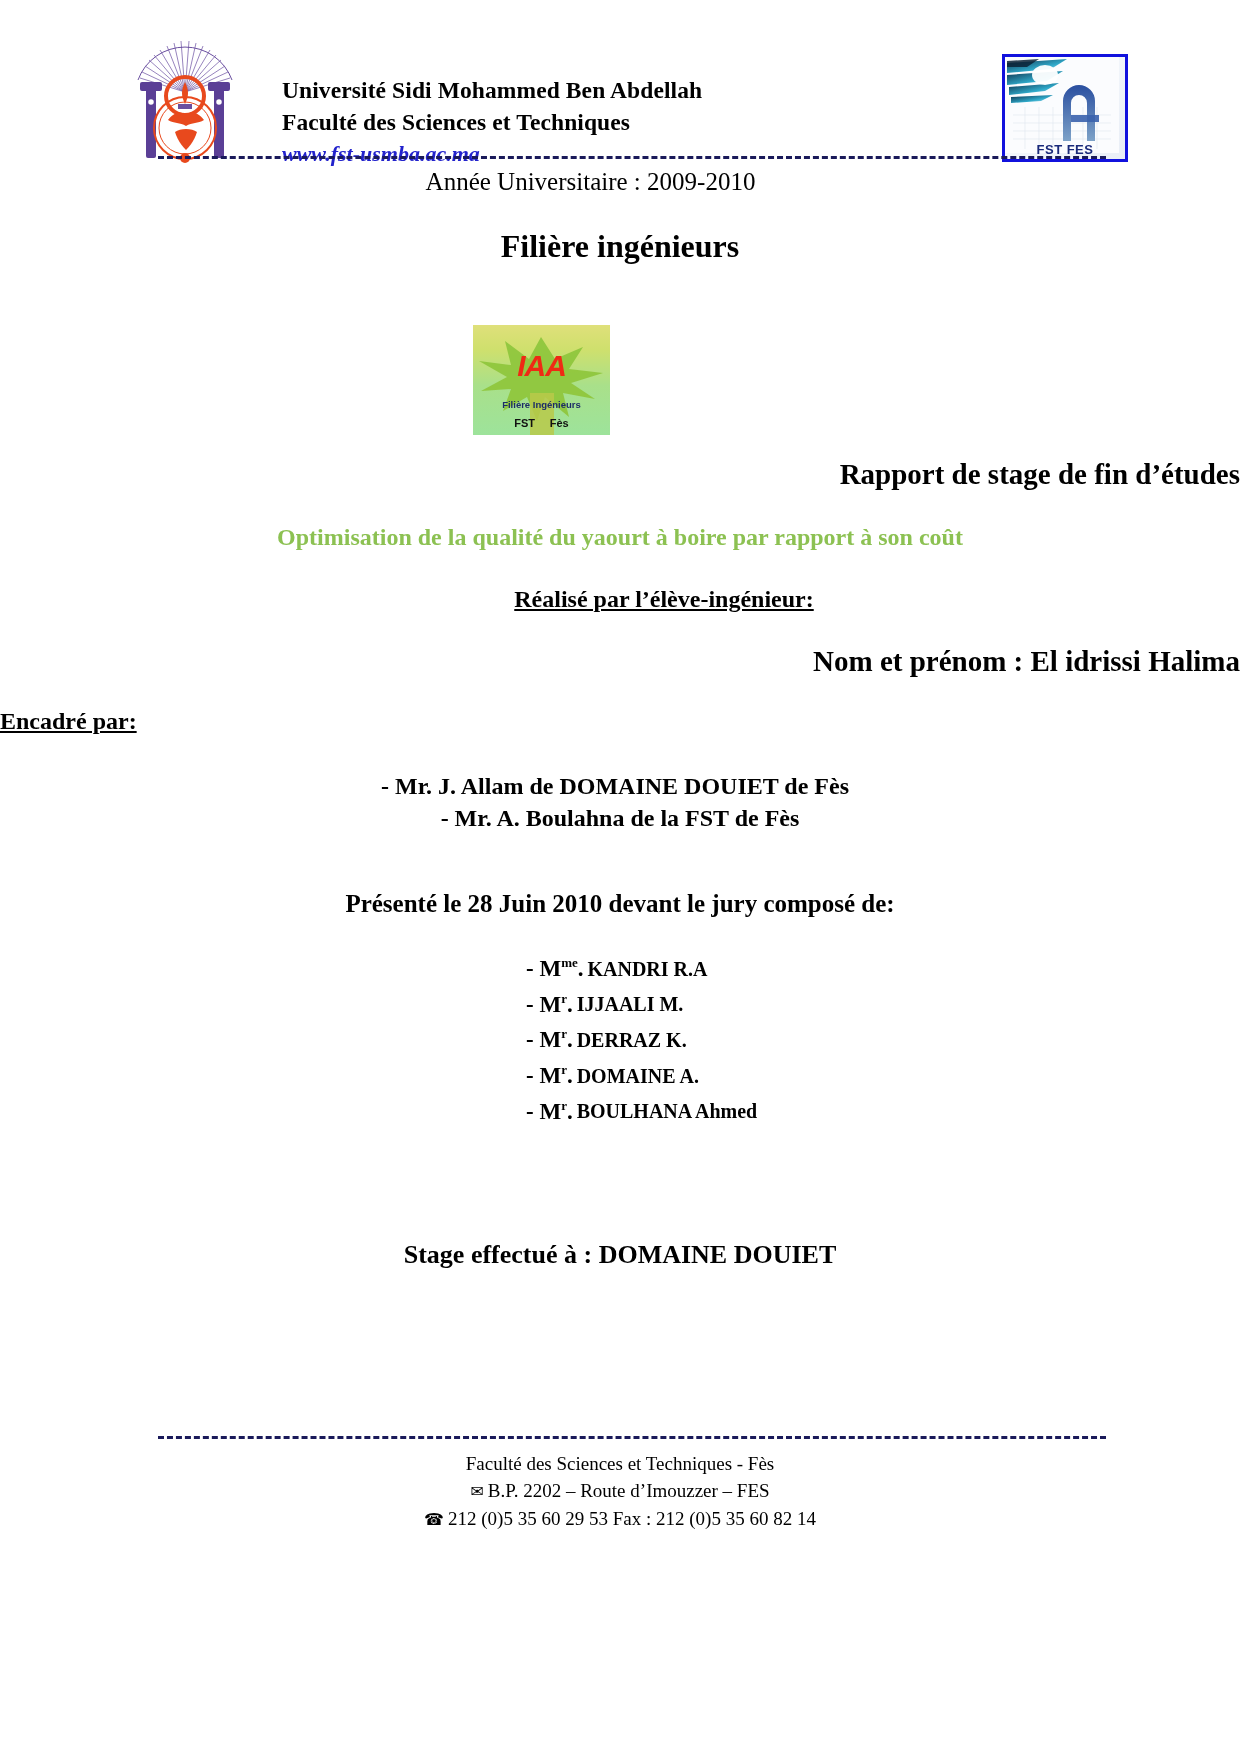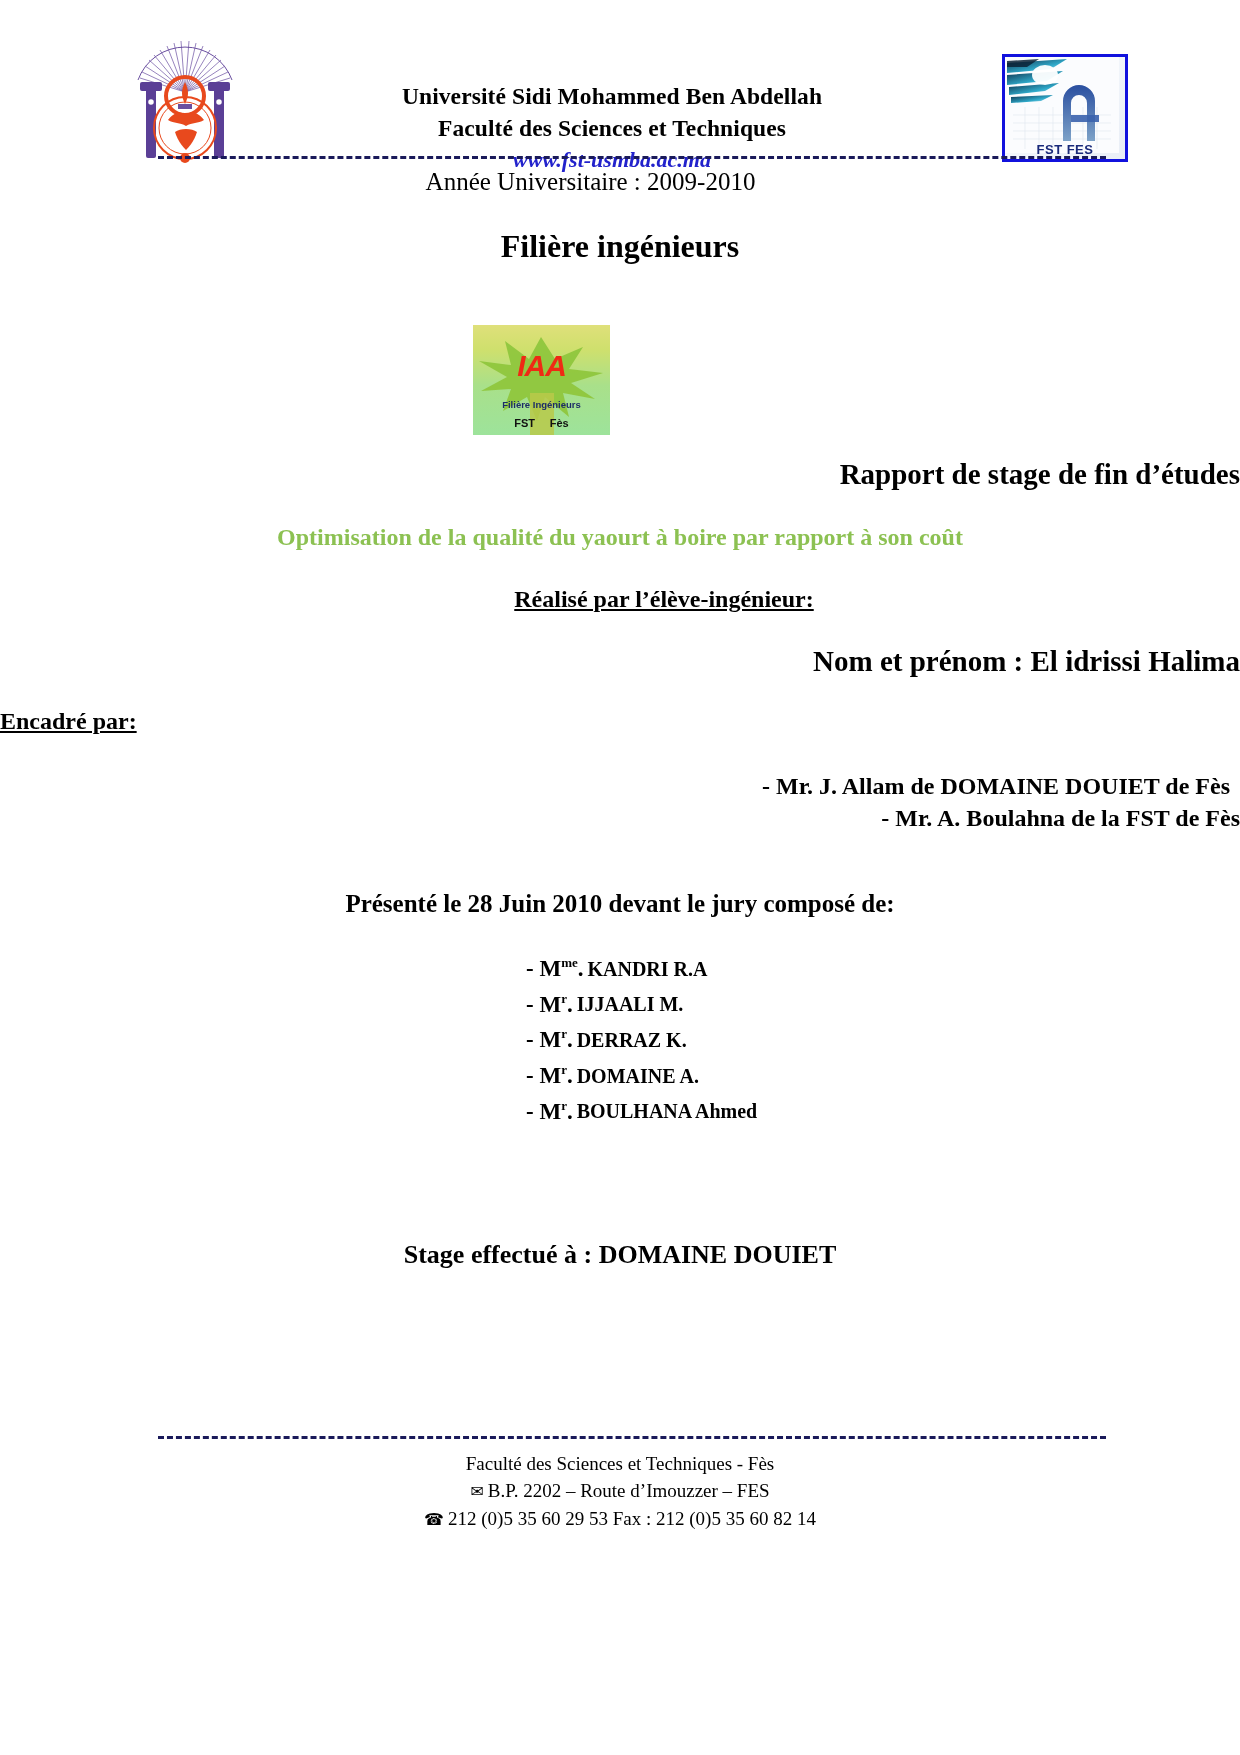--- a/index.html
+++ b/index.html
@@ -22,23 +22,22 @@
   .header {
     position: absolute;
     top: 28px;
     left: 112px;
     width: 1016px;
     height: 128px;
   }
   .header-center {
     position: absolute;
     left: 170px;
-    top: 52px;
+    top: 46px;
     width: 660px;
-    text-align: center;
   }
   .uni-line1, .uni-line2 {
     font-weight: bold;
     font-size: 23.5px;
     line-height: 32px;
     letter-spacing: 0.1px;
     white-space: nowrap;
   }
   .uni-url {
     font-weight: bold;
@@ -226,21 +225,21 @@
     text-align: left;
     font-weight: bold;
     font-size: 24px;
   }
   .encadre span { text-decoration: underline; }
 
   .supervisors {
     position: absolute;
     top: 770px;
     left: 0; width: 1240px;
-    text-align: right;
+    text-align: center;
     font-weight: bold;
     font-size: 24px;
     line-height: 32px;
   }
   .supervisors .s1 { padding-right: 10px; }
 
   .presente {
     position: absolute;
     top: 890px;
     left: 0; width: 1240px;

